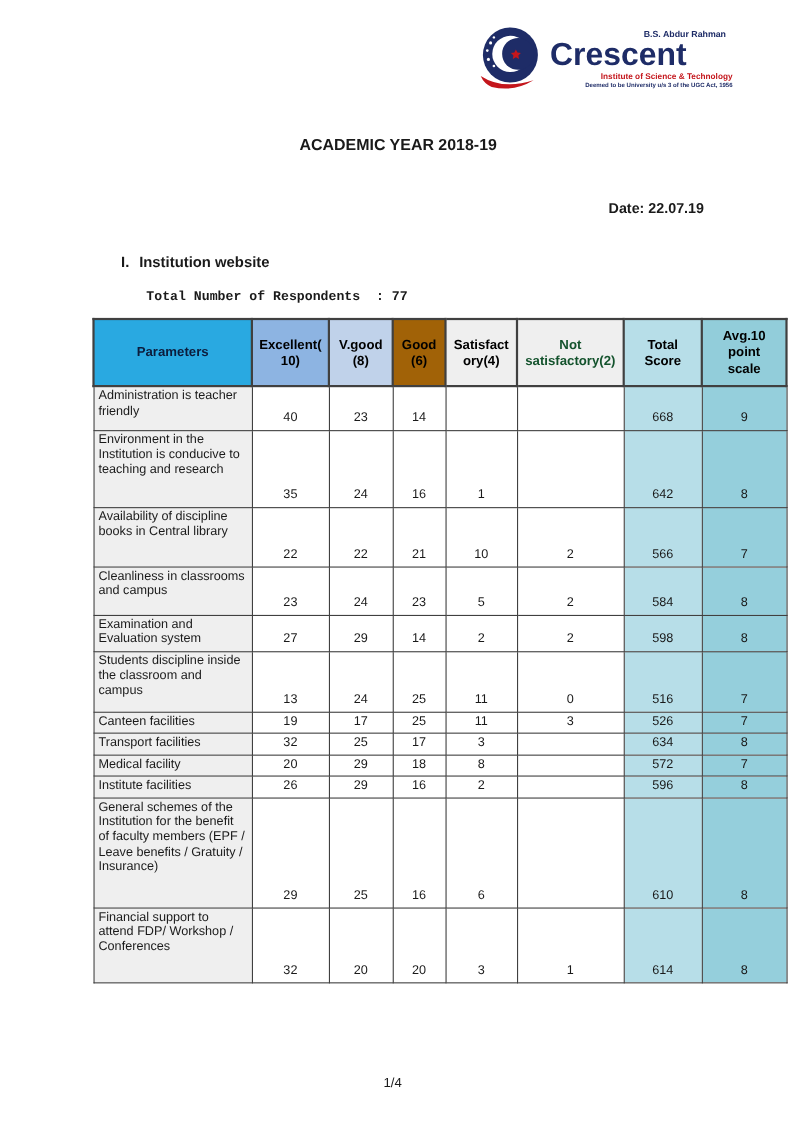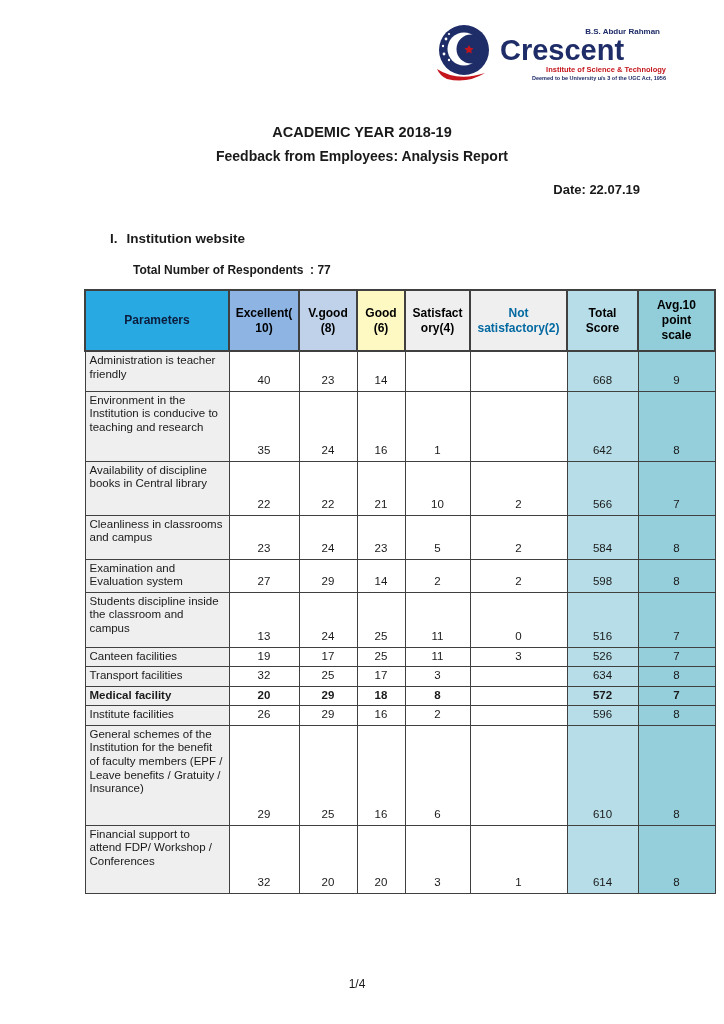--- a/index.html
+++ b/index.html
@@ -19,21 +19,21 @@
   .logo-pre{font-size:8px;font-weight:bold;color:#1e2c67;text-align:right;padding-right:6px;margin-top:3px;}
   .logo-brand{font-size:29px;font-weight:bold;color:#1e2c67;letter-spacing:0px;line-height:1.0;text-align:left;}
   .logo-sub{font-size:7.5px;font-weight:bold;color:#c4161c;text-align:right;margin-top:0px;}
   .logo-tag{font-size:5.5px;font-weight:bold;color:#1e2c67;text-align:right;margin-top:1px;}
   
   .title-academic{position:absolute;top:124px;left:0;right:0;text-align:center;font-size:14.5px;font-weight:bold;}
   .title-report{position:absolute;top:148px;left:0;right:0;text-align:center;font-size:14px;font-weight:bold;}
   .date-line{position:absolute;top:182px;right:84px;font-size:13px;font-weight:bold;}
   .section-heading{position:absolute;top:231px;left:110px;font-size:13.5px;font-weight:bold;}
   .section-heading .sec-num{margin-right:9px;}
-  .respondents{position:absolute;top:263px;left:133px;font-size:12px;font-weight:bold;}
+  .respondents{position:absolute;top:263px;left:133px;font-size:12px;font-weight:bold;font-family:Liberation Mono, monospace;}
   
   table.feedback{
     position:absolute;top:289px;left:84px;
     width:630px;border-collapse:collapse;table-layout:fixed;
     font-size:11.5px;
   }
   table.feedback th{
     border:2px solid #404040;
     font-size:12px;font-weight:bold;
     text-align:center;vertical-align:middle;
@@ -82,21 +82,20 @@
     </svg>
     <div class="logo-textcol">
       <div class="logo-pre">B.S. Abdur Rahman</div>
       <div class="logo-brand">Crescent</div>
       <div class="logo-sub">Institute of Science &amp; Technology</div>
       <div class="logo-tag">Deemed to be University u/s 3 of the UGC Act, 1956</div>
     </div>
   </div>
 
   <div class="title-academic">ACADEMIC YEAR 2018-19</div>
-  <div class="title-report">Feedback from Employees: Analysis Report</div>
   <div class="date-line">Date: 22.07.19</div>
 
   <div class="section-heading">
     <span class="sec-num">I.</span><span>Institution website</span>
   </div>
   <div class="respondents">Total Number of Respondents&nbsp; : 77</div>
 
   <table class="feedback">
     <colgroup id="colgroup">
         <col style="width: 144px;">
@@ -108,25 +107,25 @@
         <col style="width: 71px;">
         <col style="width: 77px;">
       </colgroup>
     <thead>
       <tr id="header-row">
           <th style="background: rgb(41, 169, 225); color: rgb(12, 28, 60);">Parameters</th>
           <th style="background: rgb(141, 180, 226); color: rgb(0, 0, 0);">Excellent(
 10)</th>
           <th style="background: rgb(192, 210, 234); color: rgb(0, 0, 0);">V.good
 (8)</th>
-          <th style="background: #fef9c3; color: rgb(0, 0, 0);">Good
+          <th style="background: #a16207; color: rgb(0, 0, 0);">Good
 (6)</th>
           <th style="background: rgb(239, 239, 239); color: rgb(0, 0, 0);">Satisfact
 ory(4)</th>
-          <th style="background: rgb(239, 239, 239); color: #0369a1;">Not
+          <th style="background: rgb(239, 239, 239); color: #14532d;">Not
 satisfactory(2)</th>
           <th style="background: rgb(183, 222, 232); color: rgb(0, 0, 0);">Total
 Score</th>
           <th style="background: rgb(146, 205, 218); color: rgb(0, 0, 0);">Avg.10
 point
 scale</th>
         </tr>
     </thead>
     <tbody id="table-body">
         <tr style="height: 40px;">
@@ -202,21 +201,21 @@
         <tr style="height: 18px;">
           <td class="param-cell">Transport facilities</td>
           <td class="value-cell">32</td>
           <td class="value-cell">25</td>
           <td class="value-cell">17</td>
           <td class="value-cell">3</td>
           <td class="value-cell"></td>
           <td class="value-cell total-cell">634</td>
           <td class="value-cell avg-cell">8</td>
         </tr>
-        <tr style="height: 18px; font-weight: bold;">
+        <tr style="height: 18px;">
           <td class="param-cell">Medical facility</td>
           <td class="value-cell">20</td>
           <td class="value-cell">29</td>
           <td class="value-cell">18</td>
           <td class="value-cell">8</td>
           <td class="value-cell"></td>
           <td class="value-cell total-cell">572</td>
           <td class="value-cell avg-cell">7</td>
         </tr>
         <tr style="height: 18px;">

